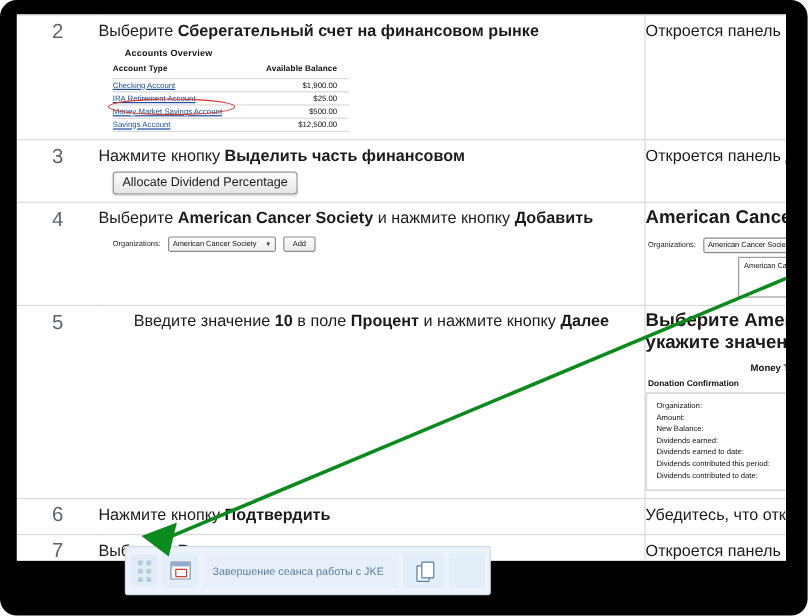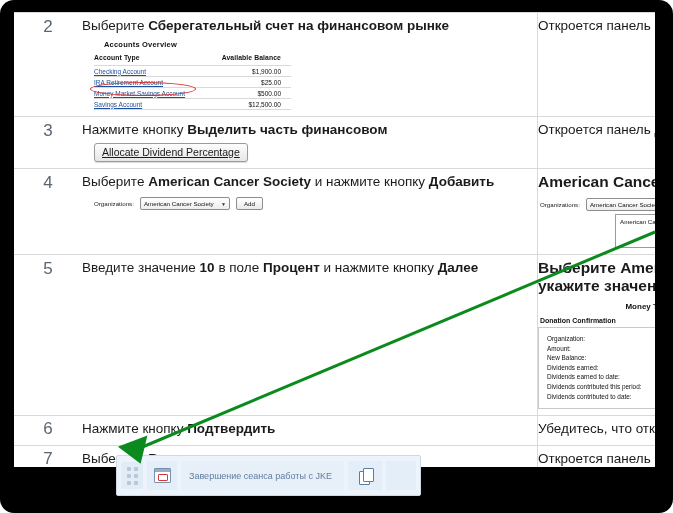--- a/index.html
+++ b/index.html
@@ -139,21 +139,20 @@
     display: inline-block;
     font-size: 10.5px;
     color: #1b1b1b;
     padding: 2px 7px 3px 7px;
     border: 1px solid #9a9a9a;
     border-radius: 3px;
     background: linear-gradient(#fdfdfd, #e6e6e6);
     margin-top: 5px;
     margin-left: 12px;
     box-shadow: 0 1px 1px rgba(0,0,0,.15);
-    text-decoration: underline;
   }
   .org-row {
     margin-top: 7px;
     margin-left: 12px;
     display: flex;
     align-items: center;
     gap: 6px;
   }
   .org-lbl { font-size: 6.2px; color: #222; }
   .sel {
@@ -216,21 +215,21 @@
   .dc-row {
     font-size: 6.4px;
     color: #111;
     line-height: 9.6px;
     white-space: nowrap;
   }
 
   
   #card {
     position: absolute;
-    left: 116px;
+    left: 104px;
     top: 455px;
     width: 305px;
     height: 41px;
     background: #ecf3fa;
     border: 1px solid #cdd9e6;
     border-radius: 2px;
     display: flex;
     align-items: center;
     padding: 0 4px;
     box-sizing: border-box;
@@ -397,21 +396,21 @@
                 </span>
               </div>
               <div class="listbox">
                 <div>American Cancer Society</div>
               </div>
             </td>
           </tr>
 
           <tr>
             <td class="num">5</td>
-            <td class="action" style="height:140px;">
+            <td class="action" style="height:140px;text-align:center;">
               <div class="txt">
                 <span>Введите значение </span><b>10</b><span> в поле </span><b>Процент</b><span> и нажмите кнопку </span><b>Далее</b>
               </div>
             </td>
             <td class="result">
               <div class="txt-res big">Выберите American Can</div>
               <div class="txt-res big">укажите значение 50,0</div>
               <div class="shot">
                 <div class="mtm-title">Money That Matters</div>
                 <div class="dc-head">Donation Confirmation</div>

